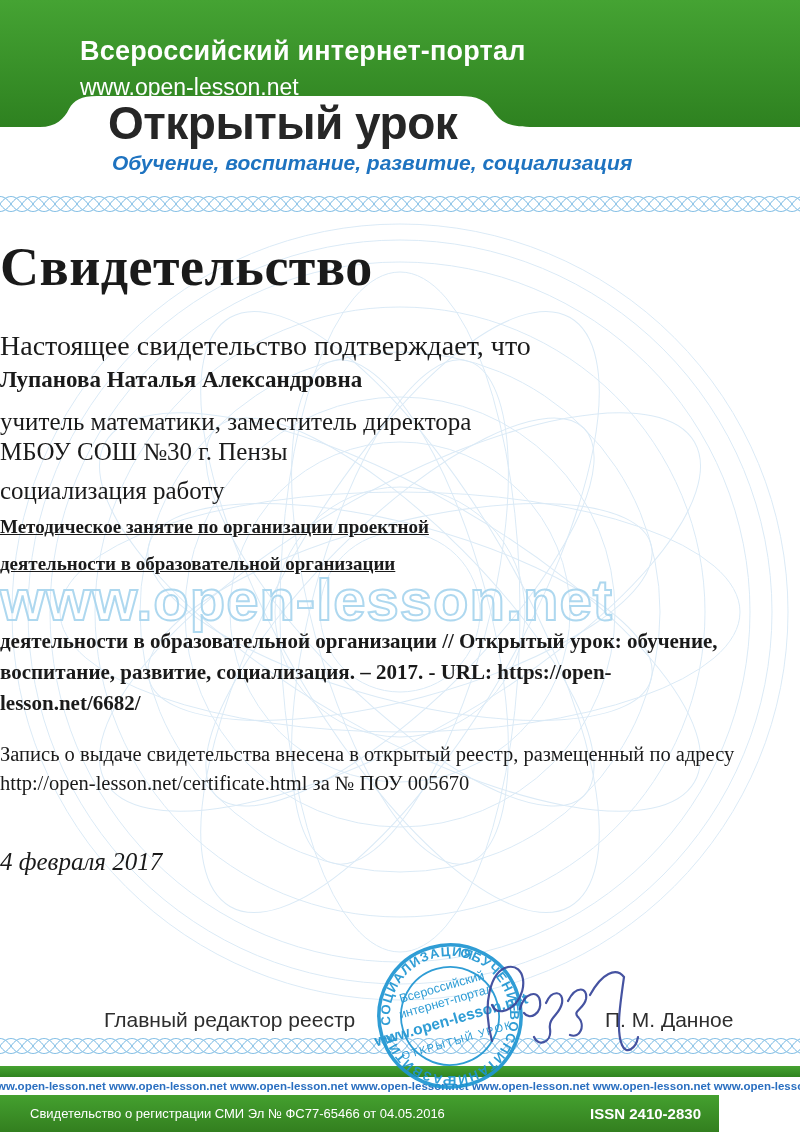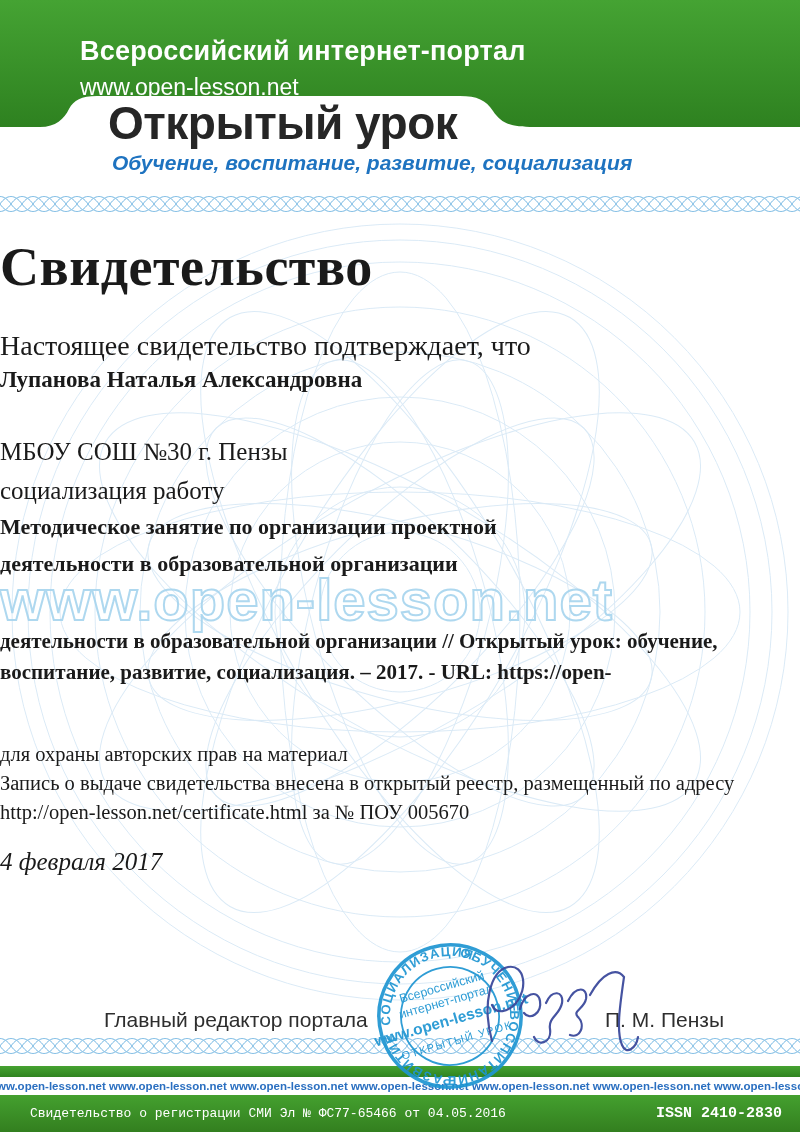--- a/index.html
+++ b/index.html
@@ -21,21 +21,21 @@
   .rosette{position:absolute;top:212px;left:0;z-index:0;}
 
   
   .tblock{position:absolute;left:0;width:100%;text-align:left;z-index:2;white-space:nowrap;}
   .cert-title{top:236px;font-size:54px;font-weight:bold;letter-spacing:.5px;}
   .confirm{top:330px;font-size:28px;}
   .r-name{top:367px;font-size:23px;font-weight:bold;}
   .r-role{top:408px;font-size:25px;}
   .r-org{top:438px;font-size:25px;}
   .action{top:477px;font-size:25px;}
-  .work{top:508px;font-size:22px;font-weight:bold;line-height:37px;}
+  .work{top:508px;font-size:19px;font-weight:bold;line-height:37px;text-decoration:underline;}
   .watermark{top:566px;z-index:1;font-family:"Liberation Sans","DejaVu Sans",sans-serif;
              font-size:58px;font-weight:bold;letter-spacing:1px;color:transparent;
              -webkit-text-stroke:2px #a6d4ee;opacity:.9;}
   .bib-caption{top:589px;font-size:21px;}
   .bib{top:626px;font-size:21px;font-weight:bold;line-height:31px;}
   .usage{top:740px;font-size:20.5px;line-height:29px;}
   .cert-date{top:848px;font-size:25px;font-style:italic;}
 
   .editor-label{position:absolute;top:1008px;left:104px;z-index:2;
       font-family:"Liberation Sans","DejaVu Sans",sans-serif;font-size:21px;color:#2e2e2e;}
@@ -44,23 +44,23 @@
 
   .stamp{position:absolute;top:916px;left:350px;z-index:5;}
   .signature{position:absolute;top:945px;left:470px;z-index:6;}
 
   
   .foot-thin{position:absolute;top:1066px;left:0;width:800px;height:11px;z-index:3;
              background:linear-gradient(#46a231,#2f8420);}
   .url-strip{position:absolute;top:1077px;left:0;width:800px;height:18px;z-index:3;background:#fff;
              overflow:hidden;white-space:nowrap;font-family:"Liberation Sans","DejaVu Sans",sans-serif;
              font-size:11.5px;font-weight:600;color:#2a6fc0;line-height:18px;text-indent:-12px;}
-  .foot-bar{position:absolute;top:1095px;left:0;width:800px;height:37px;z-index:3;
+  .foot-bar{position:absolute;top:1095px;left:0;width:719px;height:37px;z-index:3;
             background:linear-gradient(#44a02f,#337f1f);
-            font-family:Liberation Mono, monospace;color:#fff;}
+            font-family:Liberation Sans, sans-serif;color:#fff;}
   .foot-reg{position:absolute;left:30px;top:0;line-height:37px;font-size:13px;}
   .foot-issn{position:absolute;right:18px;top:0;line-height:37px;font-size:15px;font-weight:bold;text-align:right;}
 </style>
 </head>
 <body>
 
 <div class="page">
 
   <svg width="0" height="0" style="position:absolute">
     <defs>
@@ -116,40 +116,41 @@
         <ellipse cx="400" cy="400" rx="260" ry="88" transform="rotate(105 400 400)"></ellipse>
         <ellipse cx="400" cy="400" rx="260" ry="88" transform="rotate(135 400 400)"></ellipse>
         <ellipse cx="400" cy="400" rx="260" ry="88" transform="rotate(165 400 400)"></ellipse>
       </g>
     </g>
   </svg>
 
   <div class="tblock cert-title">Свидетельство</div>
   <div class="tblock confirm">Настоящее свидетельство подтверждает, что</div>
   <div class="tblock r-name">Лупанова Наталья Александровна</div>
+  <div class="tblock r-role">учитель математики, заместитель директора</div>
   <div class="tblock r-org">МБОУ СОШ №30 г. Пензы</div>
   <div class="tblock action">социализация работу</div>
   <div class="tblock work">
     <div>Методическое занятие по организации проектной</div>
     <div>деятельности в образовательной организации</div>
   </div>
   <div class="tblock watermark">www.open-lesson.net</div>
   <div class="tblock bib">
     <div>деятельности в образовательной организации // Открытый урок: обучение,</div>
     <div>воспитание, развитие, социализация. – 2017. - URL: https://open-</div>
+    <div>lesson.net/6682/</div>
   </div>
   <div class="tblock usage">
-    <div>для охраны авторских прав на материал</div>
     <div>Запись о выдаче свидетельства внесена в открытый реестр, размещенный по адресу</div>
     <div>http://open-lesson.net/certificate.html за № ПОУ 005670</div>
   </div>
   <div class="tblock cert-date">4 февраля 2017</div>
 
-  <div class="editor-label">Главный редактор портала</div>
-  <div class="editor-name">П. М. Пензы</div>
+  <div class="editor-label">Главный редактор реестр</div>
+  <div class="editor-name">П. М. Данное</div>
 
   <svg class="band" style="top:1034px" width="800" height="28">
     <rect width="800" height="24" fill="url(#gpat)"></rect>
     <rect y="4" width="800" height="22" fill="url(#gpat)" opacity="0.5"></rect>
   </svg>
 
   <div class="foot-thin"></div>
   <div class="url-strip">www.open-lesson.net www.open-lesson.net www.open-lesson.net www.open-lesson.net www.open-lesson.net www.open-lesson.net www.open-lesson.net www.open-lesson.net www.open-lesson.net</div>
   <div class="foot-bar">
     <span class="foot-reg">Свидетельство о регистрации СМИ Эл № ФС77-65466 от 04.05.2016</span>

